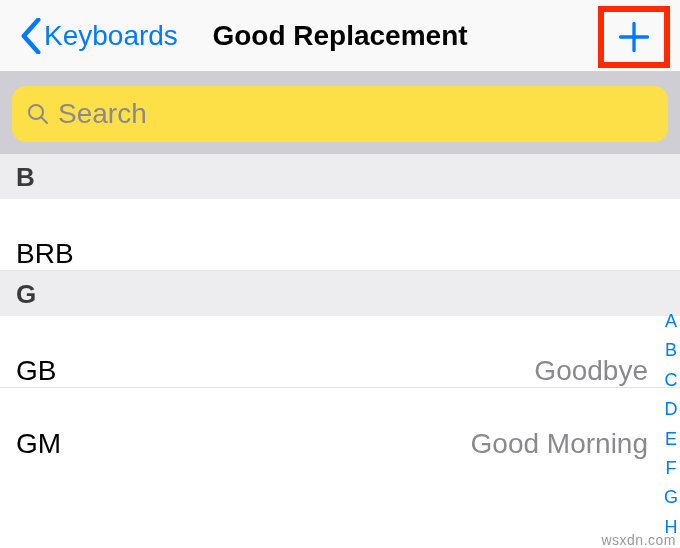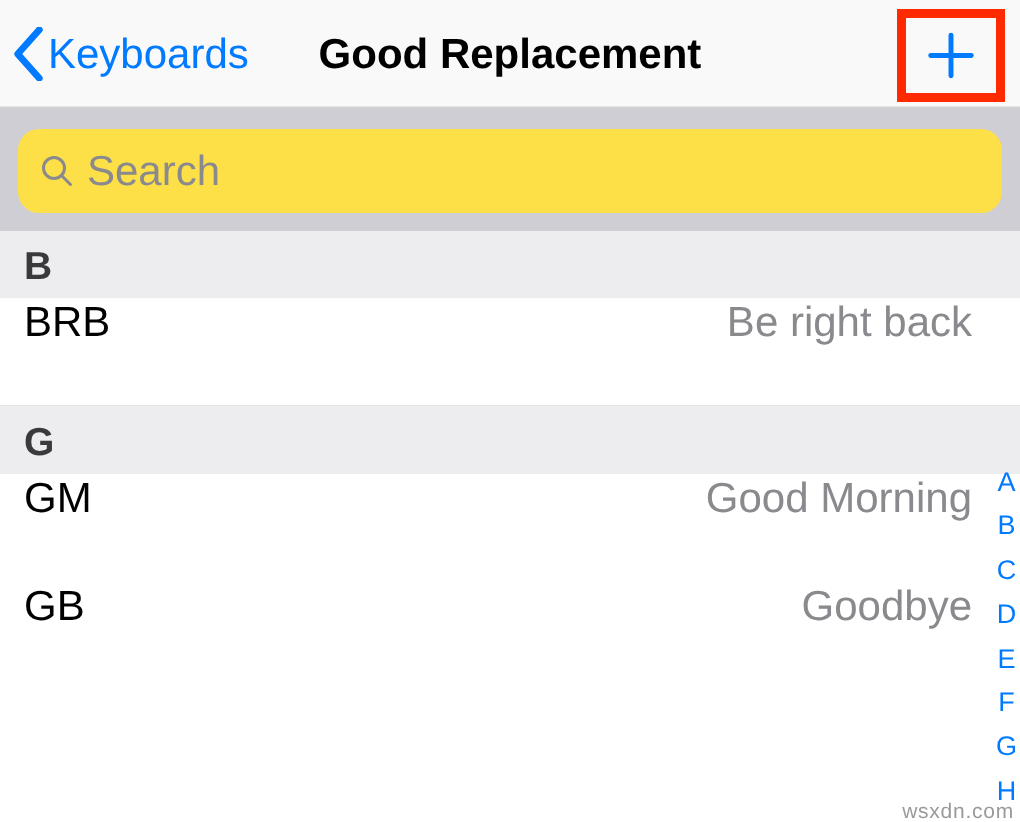--- a/index.html
+++ b/index.html
@@ -18,21 +18,21 @@
       border-bottom: 1px solid #d1d1d4;
       display: flex;
       align-items: center;
       position: relative;
     }
     .back {
       display: flex;
       align-items: center;
       color: #007aff;
       font-size: 28px;
-      padding-left: 8px;
+      padding-left: 20px;
       cursor: pointer;
     }
     .back svg { width: 22px; height: 36px; }
     .back-label { margin-left: 2px; }
     .title {
       position: absolute;
       left: 50%;
       transform: translateX(-50%);
       font-size: 28px;
       font-weight: 600;
@@ -80,21 +80,21 @@
     .hdr {
       background: #ededf0;
       font-size: 26px;
       font-weight: 600;
       color: #3a3a3c;
       padding: 8px 16px 6px 16px;
     }
     .row {
       background: #fff;
       display: flex;
-      align-items: flex-start;
+      align-items: flex-end;
       justify-content: space-between;
       padding: 0 32px 0 16px;
       height: 72px;
       border-bottom: 1px solid #e3e3e6;
       gap: 39px;
     }
     .row:last-child { border-bottom: none; }
     .shortcut { font-size: 28px; color: #000; }
     .phrase { font-size: 28px; color: #8a8a8e; text-align: right; }
     
@@ -147,30 +147,29 @@
       <line x1="15" y1="15" x2="21" y2="21" stroke="#8a8a8e" stroke-width="2" stroke-linecap="round"></line>
     </svg>
     <input type="text" placeholder="Search" style="">
   </div>
 </div>
 
 <div>
   <div class="hdr">B</div>
   <div class="row">
     <span class="shortcut">BRB</span>
-    <span class="phrase">Be right back</span>
   </div>
   <div class="hdr">G</div>
+  <div class="row">
+    <span class="shortcut">GB</span>
+    <span class="phrase">Goodbye</span>
+  </div>
   <div class="row" style="border-bottom:none;">
     <span class="shortcut">GM</span>
     <span class="phrase">Good Morning</span>
-  </div>
-  <div class="row">
-    <span class="shortcut">GB</span>
-    <span class="phrase">Goodbye</span>
   </div>
 </div>
 
 <div class="index">
   <span>A</span>
   <span>B</span>
   <span>C</span>
   <span>D</span>
   <span>E</span>
   <span>F</span>

